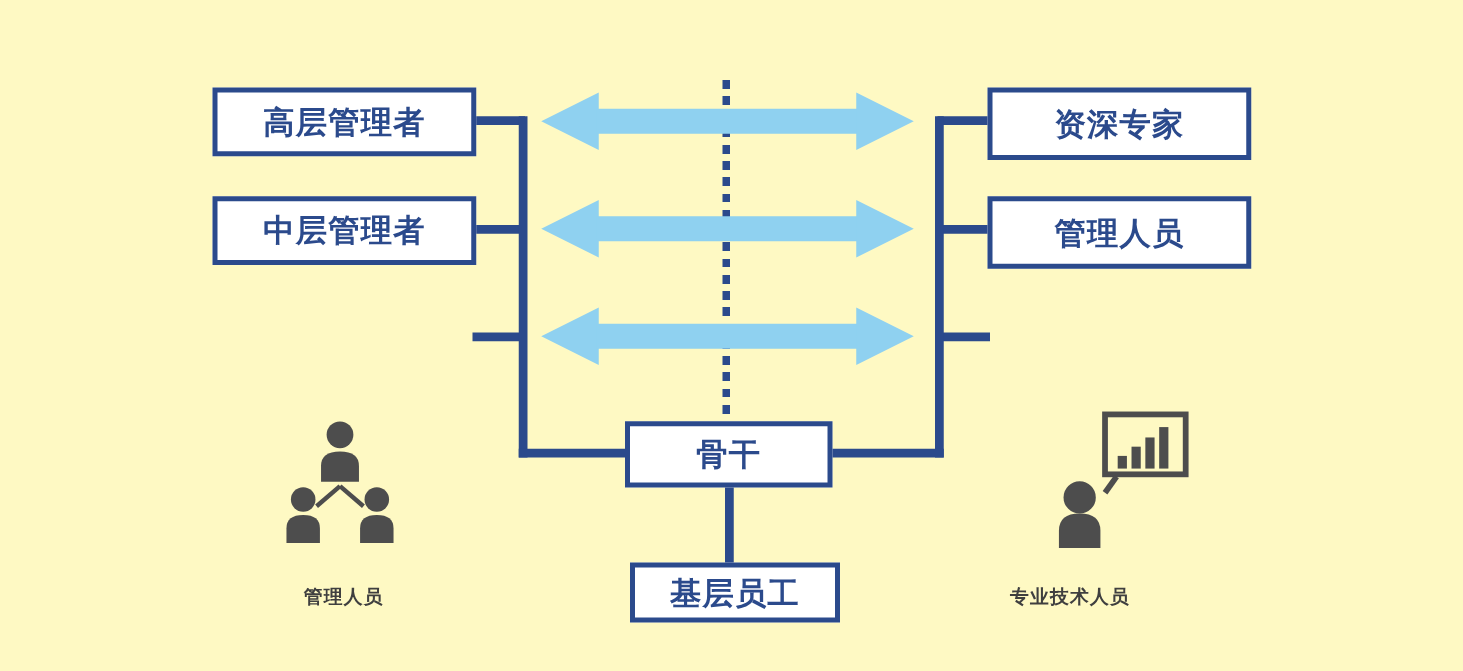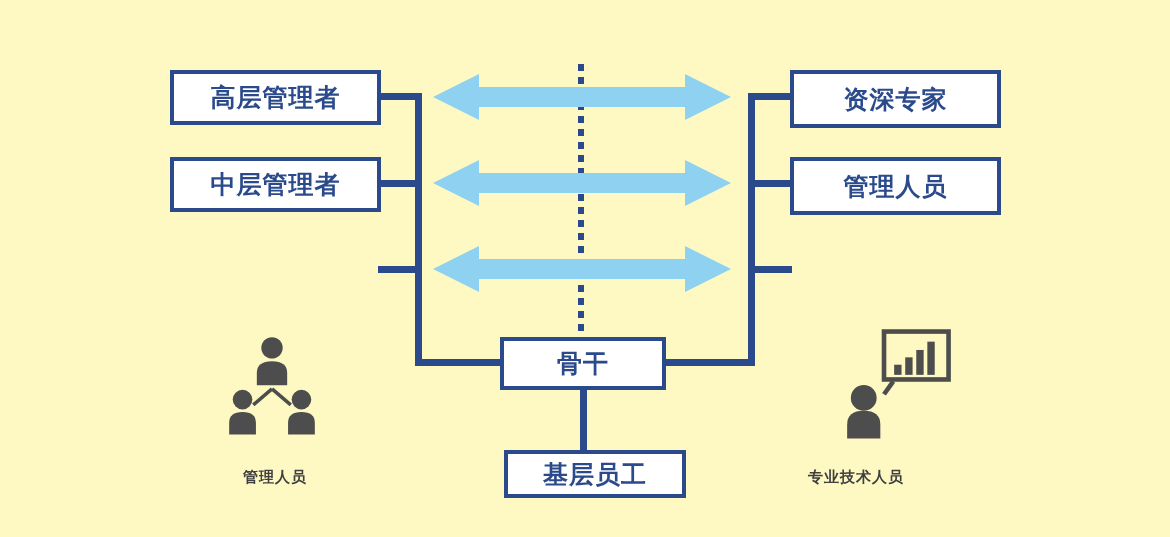--- a/index.html
+++ b/index.html
@@ -33,21 +33,21 @@
     font-size: 25px;
     letter-spacing: 1px;
     white-space: nowrap;
   }
   .lbox { left: 170px; width: 211px; height: 55px; }
   .rbox { left: 790px; width: 211px; height: 58px; }
   .row1 { top: 70px; }
   .row2 { top: 157px; }
   .row3 { top: 243px; }
   .backbone-box { left: 500px; top: 337px; width: 166px; height: 53px; }
-  .base-box     { left: 504px; top: 450px; width: 182px; height: 48px; }
+  .base-box     { left: 504px; top: 450px; width: 168px; height: 48px; }
 
   
   .conn {
     position: absolute;
     background: var(--line);
     z-index: 1;
   }
 
   
   .dotted {

